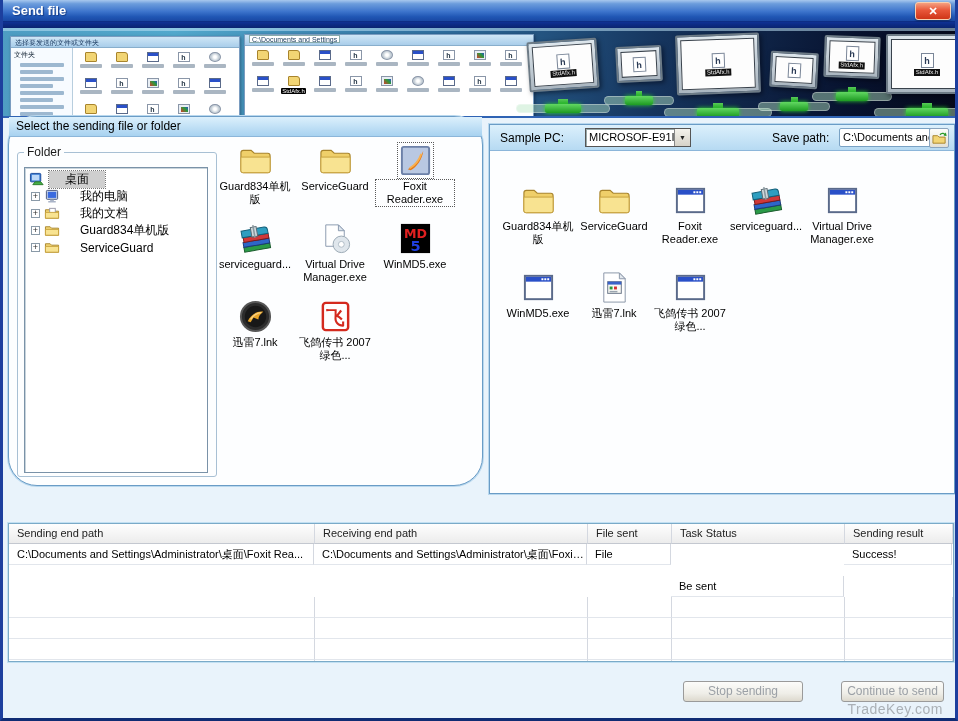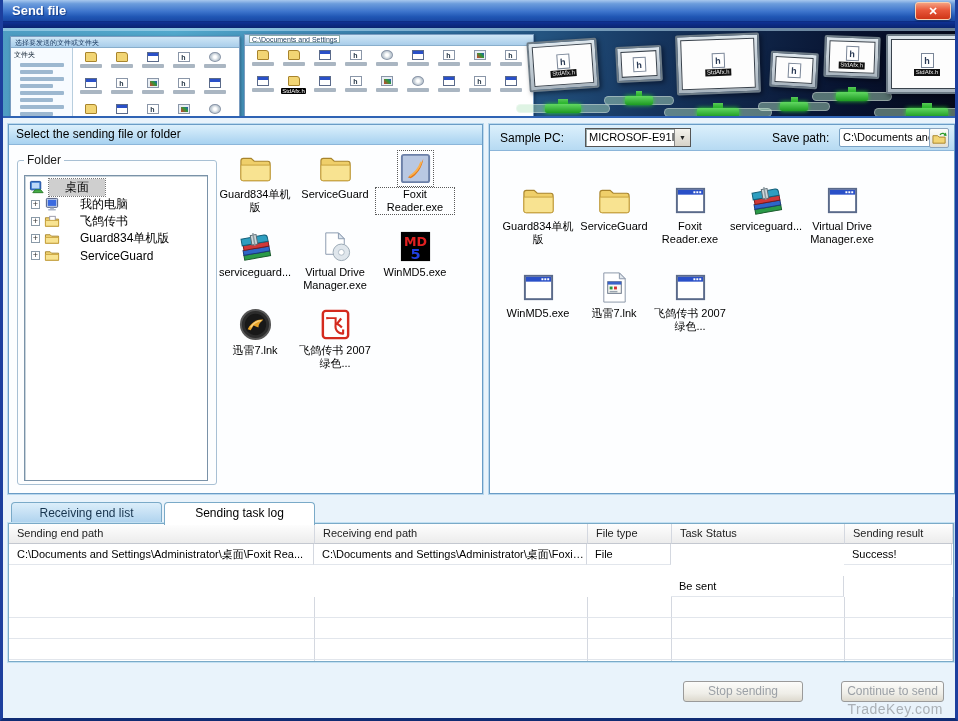--- a/index.html
+++ b/index.html
@@ -62,21 +62,21 @@
   .monitor { position:absolute; background:linear-gradient(#dde6ec,#aab6c0); border:2px solid #6d7b86; border-radius:2px; padding:3px; box-shadow:2px 2px 5px rgba(0,0,10,.5); }
   .monitor .screen { width:100%; height:100%; background:#fdfdfd; border:1px solid #39424c; display:flex; flex-direction:column; align-items:center; justify-content:center; }
   .hdoc-glyph { width:13px; height:15px; background:#fff; border:1px solid #7a8698; font-size:9px; font-weight:bold; color:#2a3a55; text-align:center; line-height:14px; }
   .screen-label { margin-top:1px; background:#111; color:#eee; font-size:6px; line-height:7px; padding:0 2px; white-space:nowrap; }
   .pipe { position:absolute; height:9px; background:rgba(185,230,195,.45); border:1px solid rgba(255,255,255,.35); border-radius:5px; }
   .pipe .core { position:absolute; left:30%; width:40%; top:-1px; height:9px; background:linear-gradient(#62d862,#1d9a22); border-radius:2px; box-shadow:0 0 4px #2fd42f; }
   .pipe .stub { position:absolute; left:45%; width:10%; top:-6px; height:6px; background:linear-gradient(#58cc58,#1d9a22); }
 
   
   .panel { position:absolute; background:#fdfeff; border:1px solid #6a9cc6; box-shadow:0 0 0 1px #b9d8ee; }
-  .left-panel  { left:5px;  top:124px; width:475px; height:370px; }
+  .left-panel  { left:5px;  top:116px; width:475px; height:370px;border-radius:29px; }
   .right-panel { left:486px; top:124px; width:466px; height:370px; }
   .panel-header { height:20px; background:linear-gradient(#dcf0fc,#a8d2f0); border-bottom:1px solid #8cb6da;
     font-size:12px; color:#000; line-height:19px; padding-left:7px; }
 
   fieldset.folder-group { position:absolute; left:8px; top:28px; width:200px; height:332px;
     border:1px solid #a8c0d4; border-radius:3px; background:transparent; }
   fieldset.folder-group legend { font-size:12px; color:#1a1a1a; margin-left:6px; padding:0 3px; }
   .tree-box { position:absolute; left:6px; top:8px; width:184px; height:306px; background:#fff;
     border:1px solid #7a92a8; box-shadow:inset 1px 1px 0 #c8d4dc; overflow:hidden; padding:3px 2px; }
   .titem { display:flex; align-items:center; height:17px; font-size:12px; color:#000; cursor:default; white-space:nowrap; }
@@ -396,21 +396,21 @@
             <span class="tlabel">我的电脑</span>
           </div>
           <div class="titem">
             <span style="width: 4px;"></span>
             <span class="plus">+</span>
             <span class="ticon"><svg viewBox="0 0 16 16">
                 <path d="M1 4h5l1.5 1.5H15V13H1z" fill="#f2d574" stroke="#a8842c"></path>
                 <rect x="5.5" y="2.5" width="6" height="7" fill="#fff" stroke="#99a"></rect>
                 <path d="M1 6.8h14V13H1z" fill="#f8e391" stroke="#c8a23e"></path>
               </svg></span>
-            <span class="tlabel">飞鸽传书</span>
+            <span class="tlabel">我的文档</span>
           </div>
           <div class="titem">
             <span style="width: 4px;"></span>
             <span class="plus">+</span>
             <span class="ticon"><svg viewBox="0 0 16 16">
                 <path d="M1 4h5l1.5 1.5H15V13H1z" fill="#f2d574" stroke="#a8842c"></path>
                 <path d="M1 6.8h14V13H1z" fill="#f8e391" stroke="#c8a23e"></path>
               </svg></span>
             <span class="tlabel">Guard834单机版</span>
           </div>
@@ -599,30 +599,26 @@
                 <rect x="21" y="8.5" width="2" height="2" fill="#fff"></rect>
                 <rect x="24" y="8.5" width="2" height="2" fill="#fff"></rect>
                 <rect x="27" y="8.5" width="2" height="2" fill="#fff"></rect>
               </svg></span>
             <span class="flabel">飞鸽传书 2007 绿色...</span>
           </div>
         </div>
     </div>
   </div>
 
-  <div class="tabs" id="tabs">
-      <div class="tab inactive">Receiving end list</div>
-      <div class="tab active">Sending task log</div>
-    </div>
 
   <div class="log-table" id="log-table">
       <div class="trow thead">
         <div class="tcell" style="width: 306px;">Sending end path</div>
         <div class="tcell" style="width: 273px;">Receiving end path</div>
-        <div class="tcell" style="width: 84px;">File type</div>
+        <div class="tcell" style="width: 84px;">File sent</div>
         <div class="tcell" style="width: 173px;">Task Status</div>
         <div class="tcell" style="width: 108px;">Sending result</div>
       </div>
       <div class="tbody">
         <div class="trow">
           <div class="tcell" style="width: 305px;">C:\Documents and Settings\Administrator\桌面\Foxit Rea...</div>
           <div class="tcell" style="width: 273px;">C:\Documents and Settings\Administrator\桌面\Foxit ...</div>
           <div class="tcell" style="width: 84px;">File</div>
           <div class="tcell" style="width: 173px; margin-top: 32px;">Be sent</div>
           <div class="tcell" style="width: 108px;">Success!</div>

